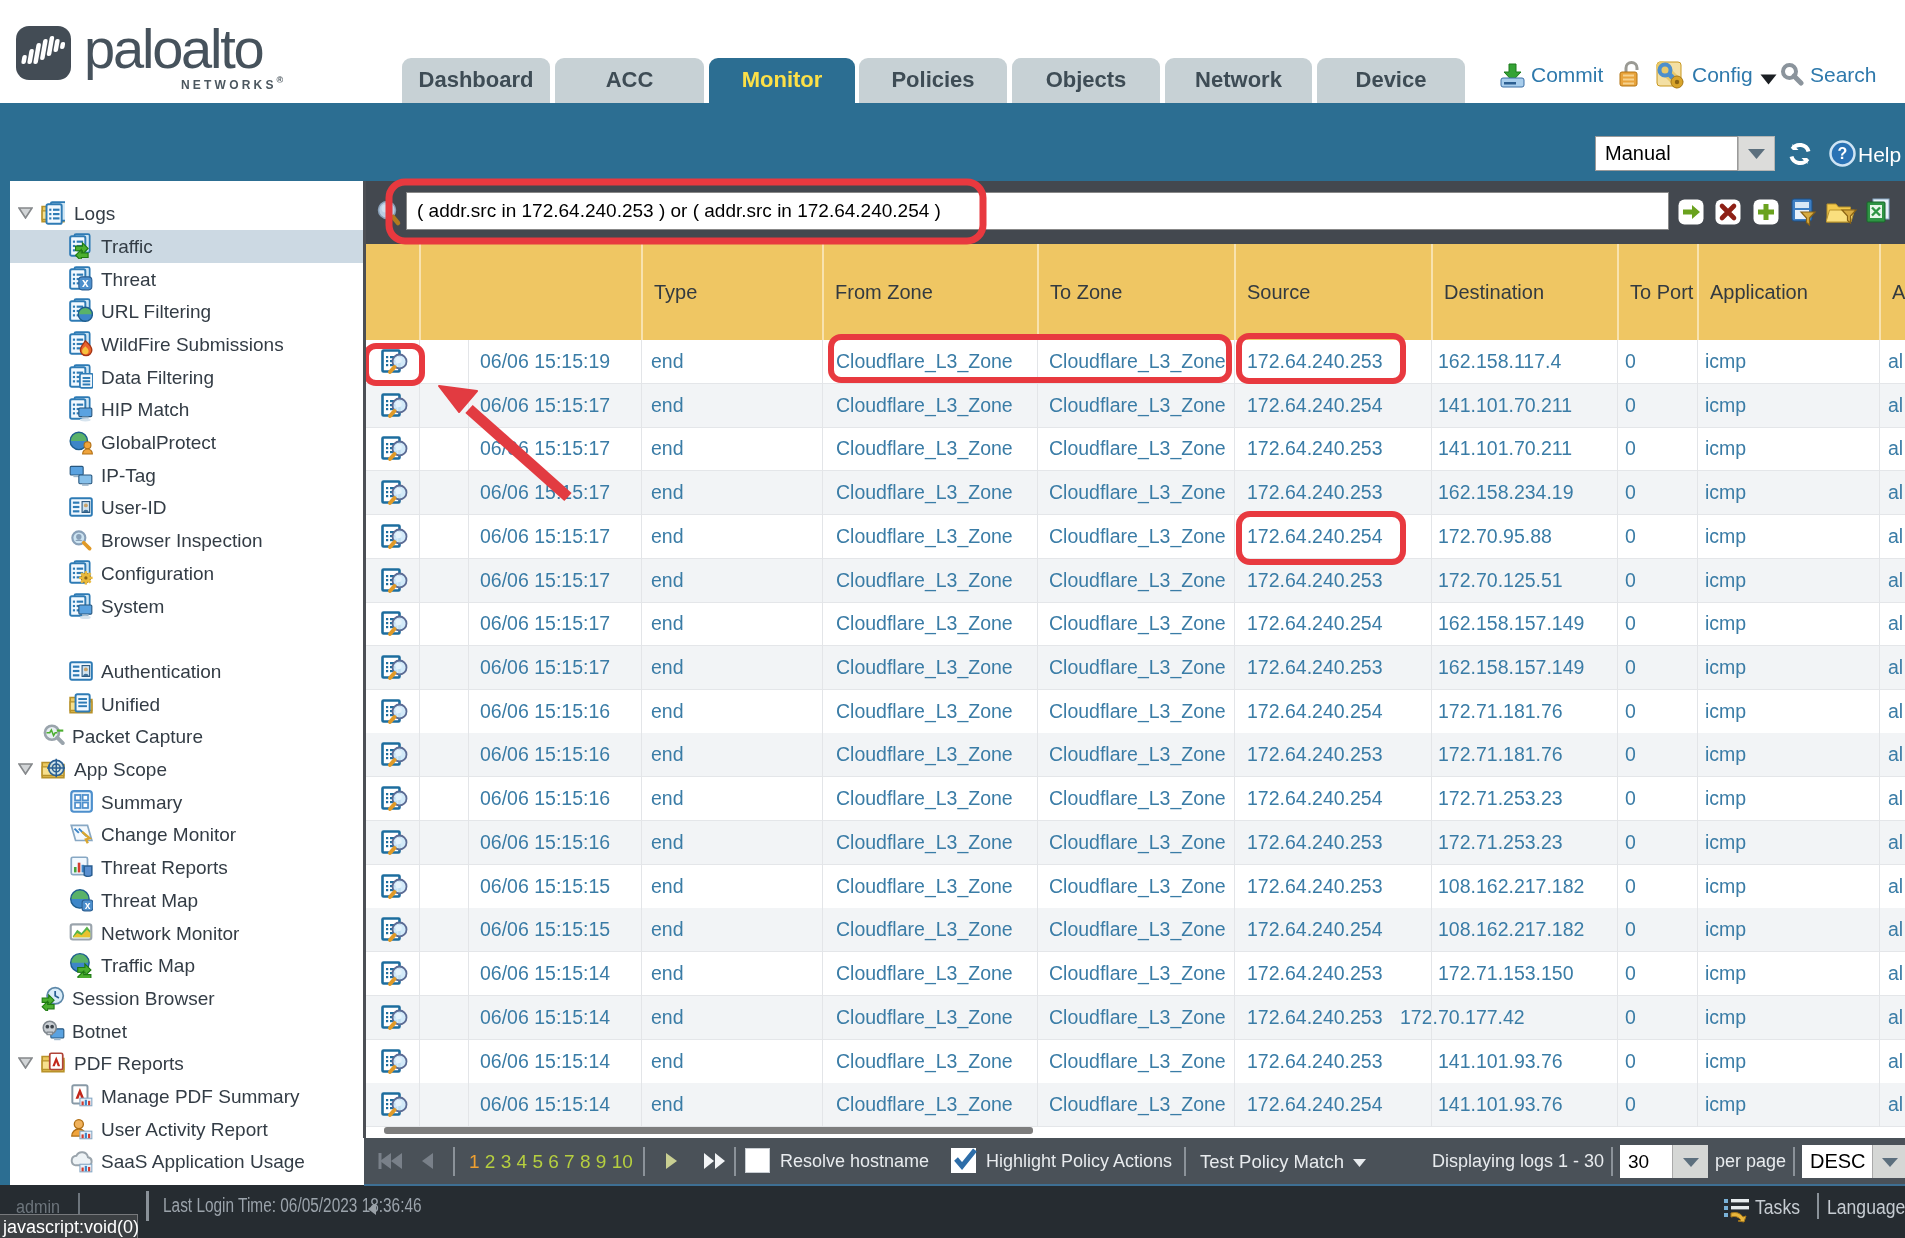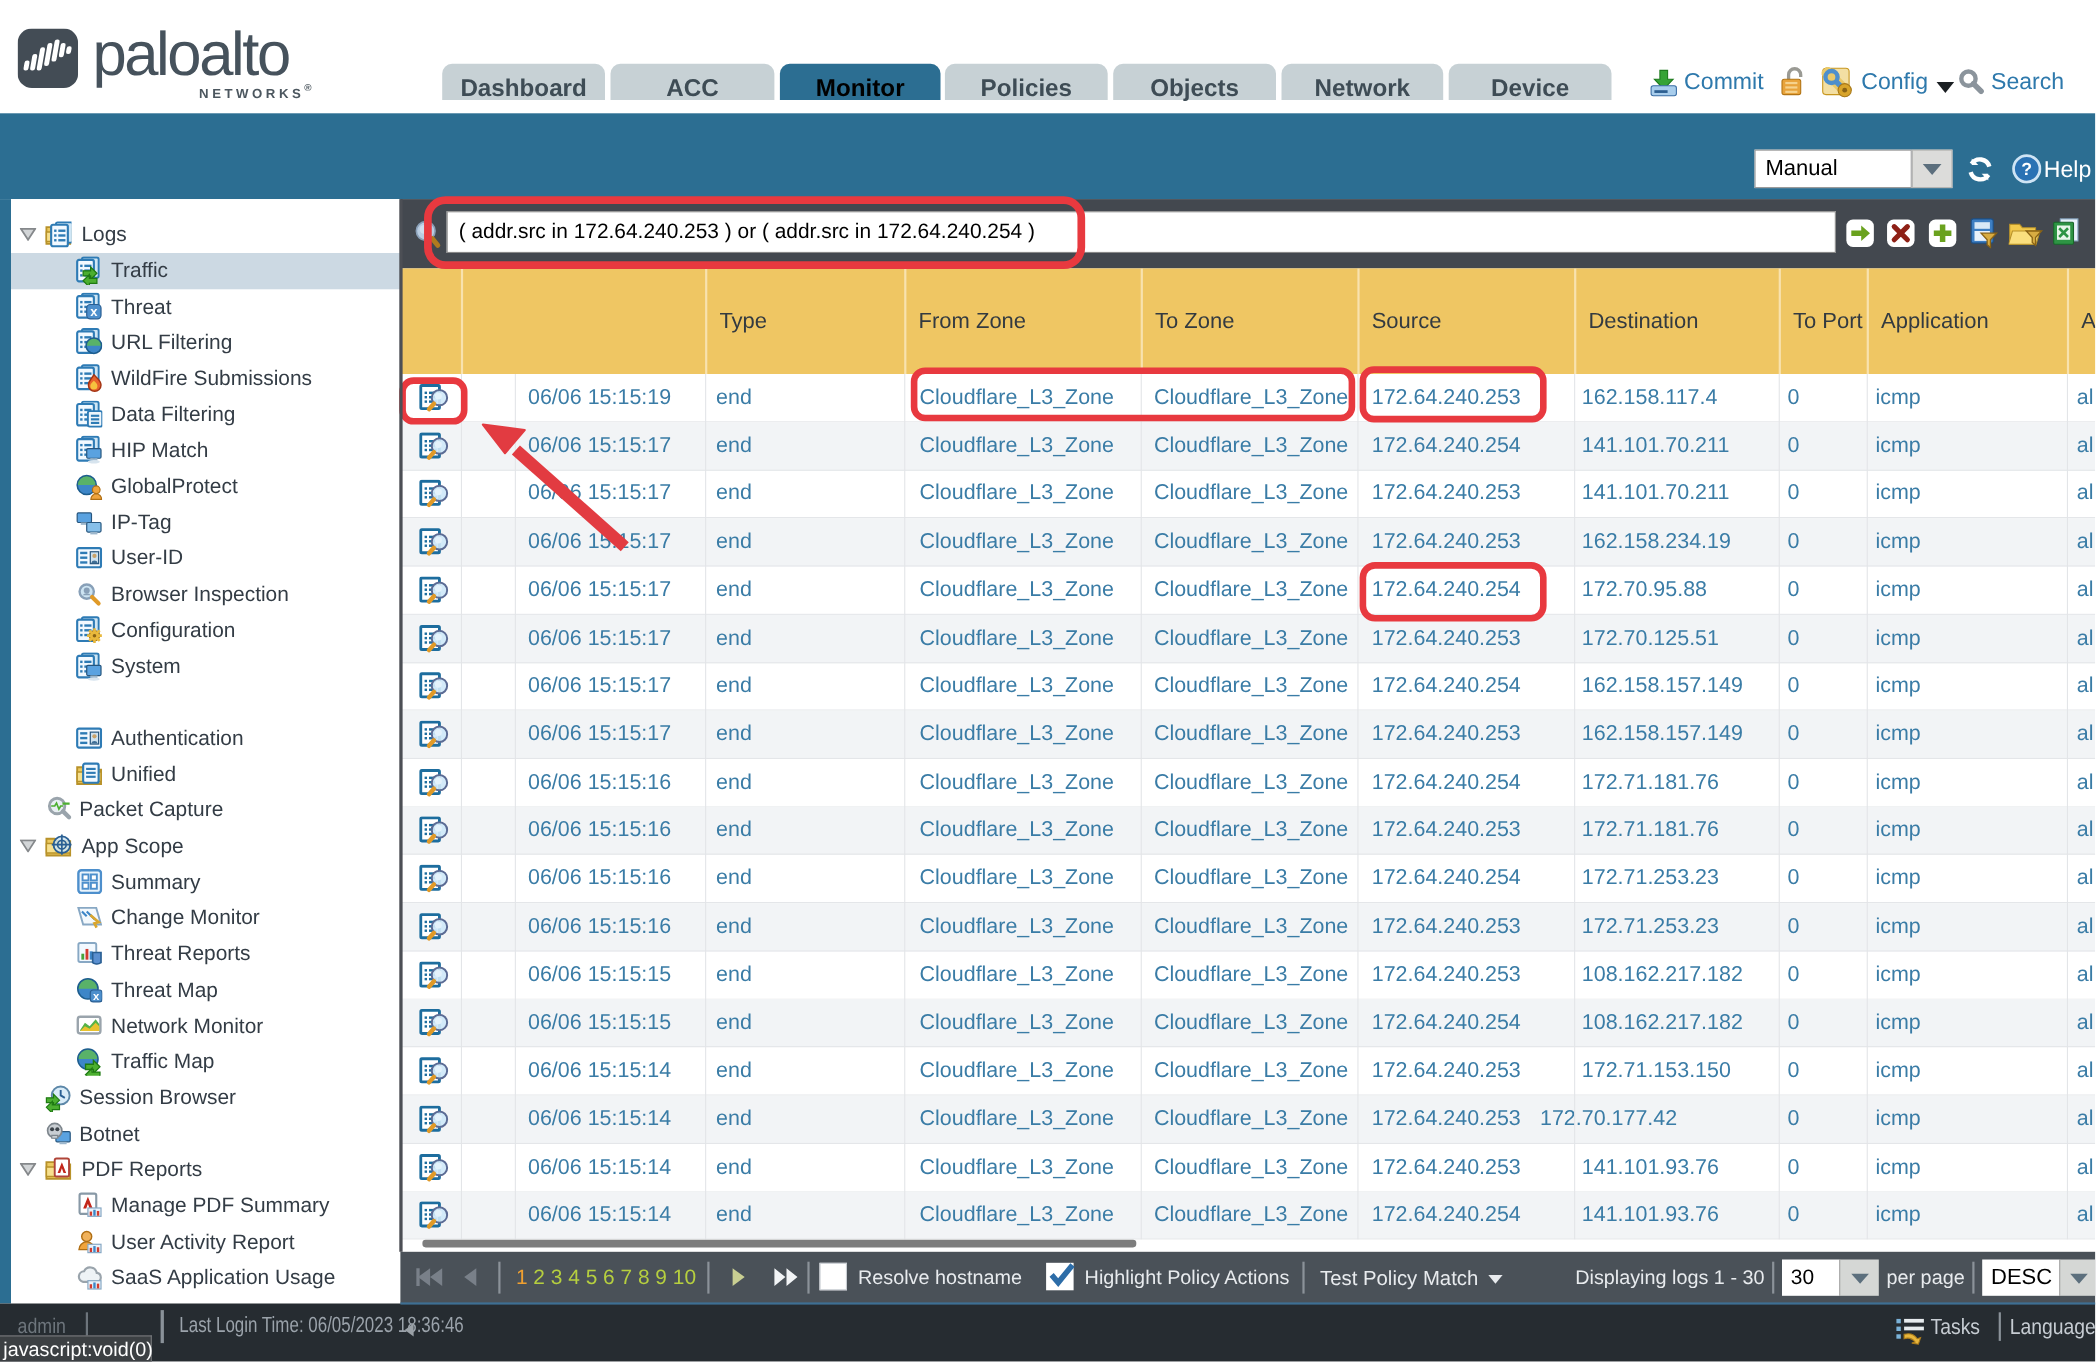--- a/index.html
+++ b/index.html
@@ -3,22 +3,22 @@
 <meta charset="utf-8">
 <style>
 *{margin:0;padding:0;box-sizing:border-box}
 html,body{width:1905px;height:1238px;overflow:hidden;font-family:"Liberation Sans",sans-serif}
 #page{position:relative;width:1905px;height:1238px;background:#fff;overflow:hidden}
 .abs{position:absolute}
 #hdr{position:absolute;left:0;top:0;width:1905px;height:103px;background:#fff}
 #logomark{position:absolute;left:16px;top:26px;width:55px;height:54px}
 #logotext{position:absolute;left:84px;top:16px;font-size:56px;color:#46525c;letter-spacing:-2.2px}
 #logonet{position:absolute;left:181px;top:75px;font-size:12px;font-weight:bold;color:#4c575f;letter-spacing:3.2px}
-.tab{position:absolute;top:58px;height:33px;background:#c7d1d5;border-radius:9px 9px 0 0;color:#3e4c55;font-size:22px;font-weight:bold;text-align:center;line-height:44px}
-.tab.act{background:#2c6e92;color:#000000}
+.tab{position:absolute;top:58px;height:45px;background:#c7d1d5;border-radius:9px 9px 0 0;color:#3e4c55;font-size:22px;font-weight:bold;text-align:center;line-height:44px}
+.tab.act{background:#2c6e92;color:#fde047}
 .hlink{position:absolute;top:63px;font-size:21px;color:#2e79ac}
 #band{position:absolute;left:0;top:103px;width:1905px;height:78px;background:#2c6e92}
 #manualbox{position:absolute;left:1595px;top:136px;width:143px;height:35px;background:#fff;border:1px solid #9a9a9a;font-size:20px;color:#000;line-height:33px;padding-left:9px}
 #manualbtn{position:absolute;left:1738px;top:136px;width:37px;height:35px;background:#dcdcda;border:1px solid #b5b5b3}
 #helptxt{position:absolute;left:1858px;top:143px;font-size:21px;color:#fff}
 #lstrip{position:absolute;left:0;top:181px;width:10px;height:1004px;background:#2c6e92}
 #sidebar{position:absolute;left:10px;top:181px;width:354px;height:1004px;background:#fff;overflow:hidden}
 .ti{position:absolute;left:0;width:354px;height:33px;font-size:19px;color:#333c45;line-height:33px;white-space:nowrap}
 .ti .lbl{position:absolute;top:0}
 .ti svg{position:absolute;top:3px}

